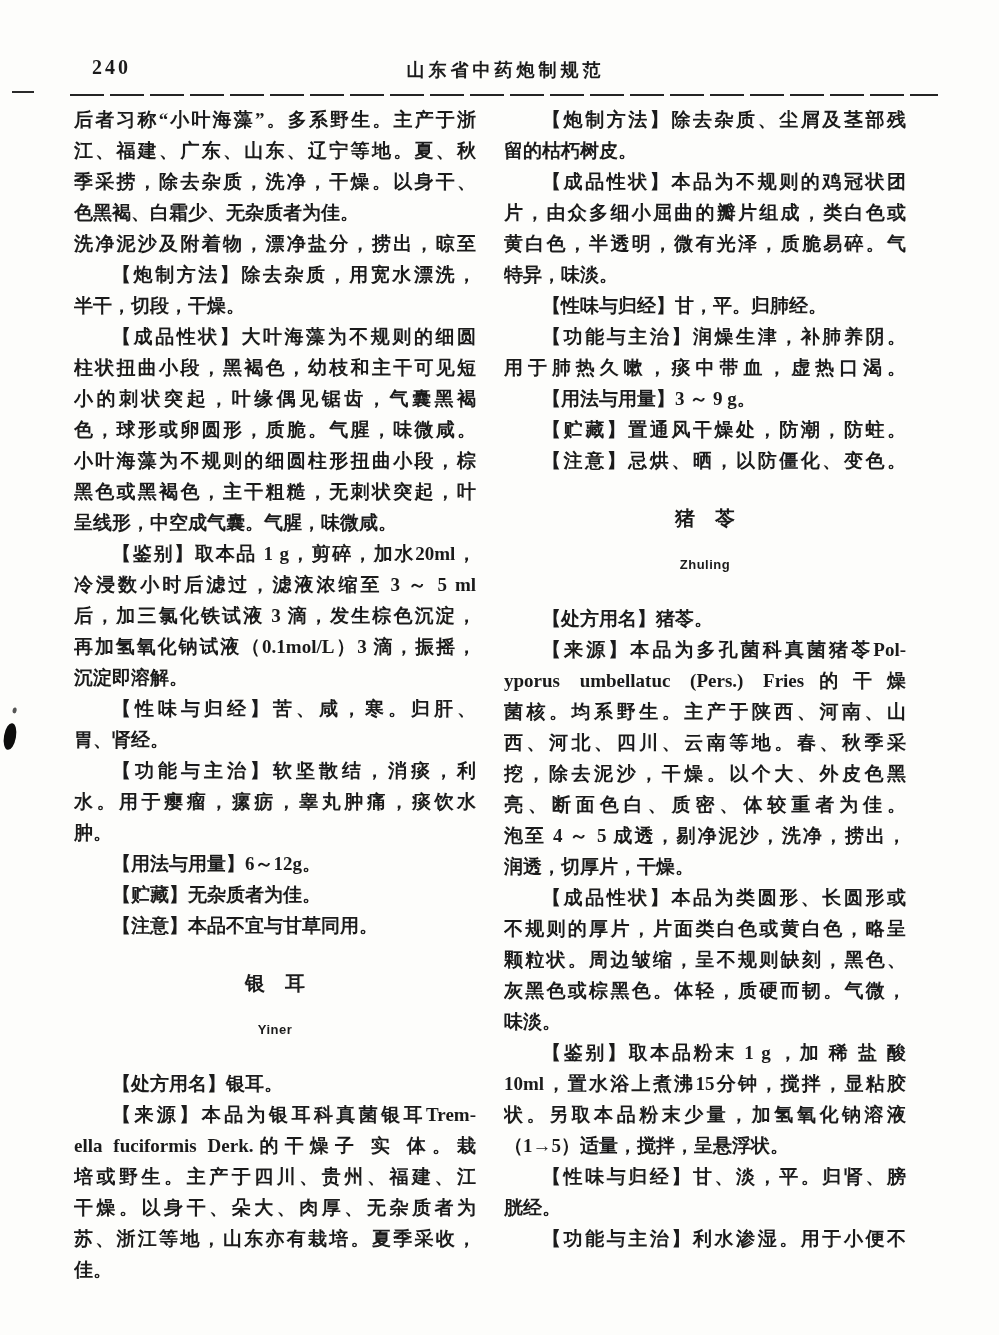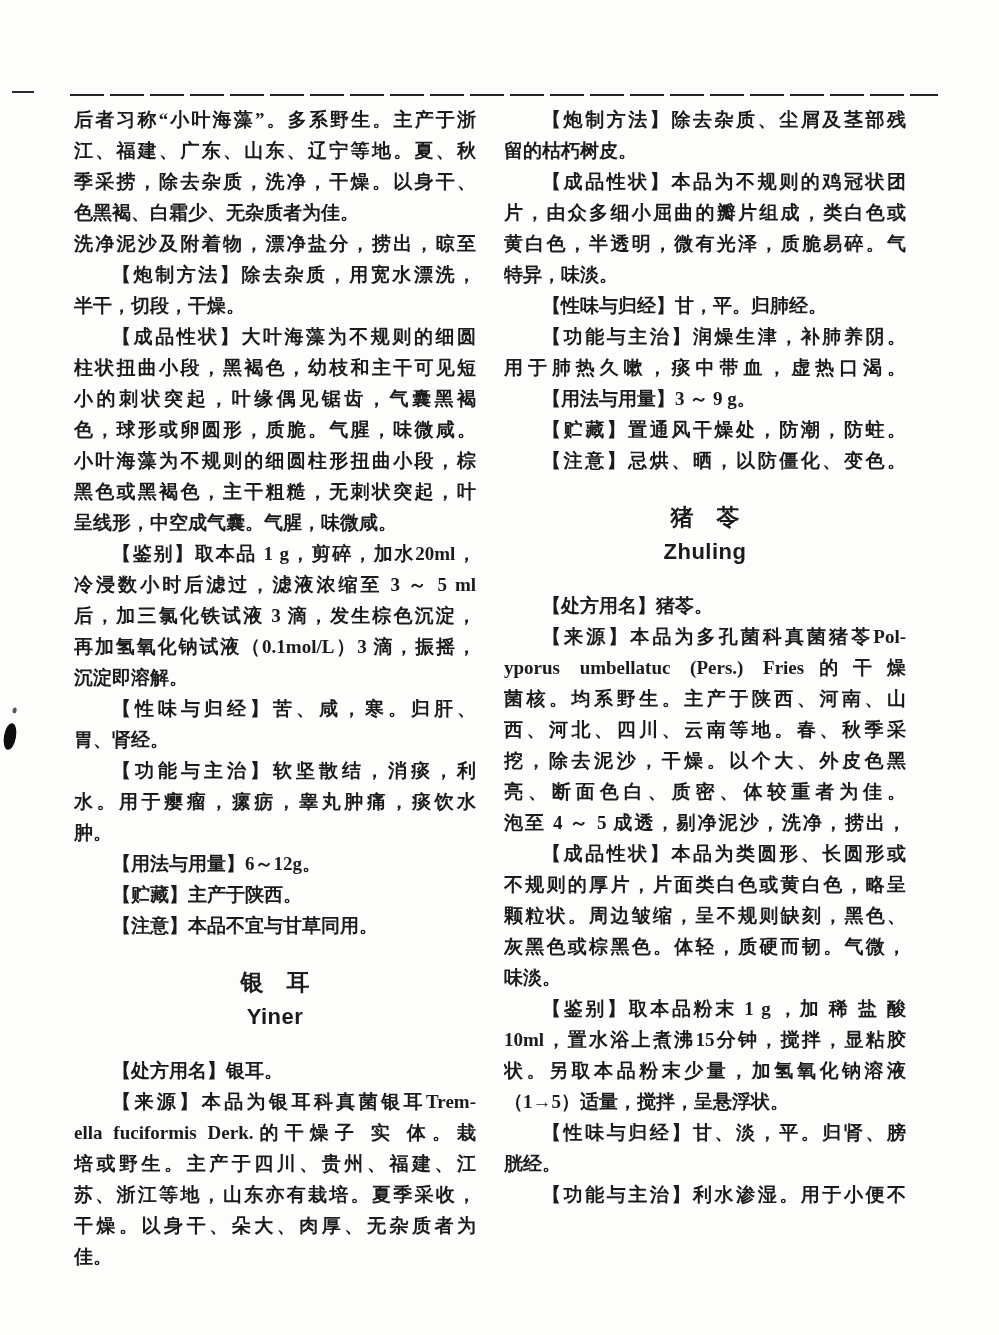--- a/index.html
+++ b/index.html
@@ -38,41 +38,45 @@
   .line{
     font-size:19px;line-height:31px;font-weight:bold;
     text-align:justify;text-align-last:justify;
     text-justify:inter-character;
     overflow:hidden;white-space:normal;
   }
   .line.indent{text-indent:2em;}
   .line.last{text-align-last:auto;}
   
   .section{margin:27px 0 25px;text-align:center;}
-  .section .cn{font-size:23px;font-weight:bold;line-height:30px;}
+  .section .cn{font-size:20px;font-weight:bold;line-height:30px;}
   .section .py{
     font-family:"Liberation Sans","DejaVu Sans",sans-serif;
-    font-size:22px;font-weight:bold;line-height:26px;margin-top:6px;
+    font-size:13px;font-weight:bold;line-height:26px;margin-top:19px;
     letter-spacing:0.5px;
   }
   
   .smudge{
     position:absolute;left:4px;top:723px;width:12px;height:27px;
     background:#0d0d0d;border-radius:50%;
     transform:rotate(10deg);
   }
   .smudge:before{
     content:"";position:absolute;left:4px;top:-16px;width:4px;height:6px;
     background:#555;border-radius:50%;
   }
 </style>
 </head>
 <body>
 
 <div class="page">
+  <div class="header">
+    <div class="page-num">240</div>
+    <div class="book-title">山东省中药炮制规范</div>
+  </div>
   <div class="rule"></div>
 
   <div class="columns">
     <div class="col">
         <div class="line">后者习称“小叶海藻”。多系野生。主产于浙</div>
         <div class="line">江、福建、广东、山东、辽宁等地。夏、秋</div>
         <div class="line">季采捞，除去杂质，洗净，干燥。以身干、</div>
         <div class="line last">色黑褐、白霜少、无杂质者为佳。</div>
         <div class="line">洗净泥沙及附着物，漂净盐分，捞出，晾至</div>
         <div class="line indent">【炮制方法】除去杂质，用宽水漂洗，</div>
@@ -88,32 +92,32 @@
         <div class="line">冷浸数小时后滤过，滤液浓缩至 3 ～ 5 ml</div>
         <div class="line">后，加三氯化铁试液 3 滴，发生棕色沉淀，</div>
         <div class="line">再加氢氧化钠试液（0.1mol/L）3 滴，振摇，</div>
         <div class="line last">沉淀即溶解。</div>
         <div class="line indent">【性味与归经】苦、咸，寒。归肝、</div>
         <div class="line last">胃、肾经。</div>
         <div class="line indent">【功能与主治】软坚散结，消痰，利</div>
         <div class="line">水。用于瘿瘤，瘰疬，睾丸肿痛，痰饮水</div>
         <div class="line last">肿。</div>
         <div class="line indent last">【用法与用量】6～12g。</div>
-        <div class="line indent last">【贮藏】主产于陕西。</div>
+        <div class="line indent last">【贮藏】无杂质者为佳。</div>
         <div class="line indent last">【注意】本品不宜与甘草同用。</div>
         <div class="section">
           <div class="cn">银　耳</div>
           <div class="py">Yiner</div>
         </div>
         <div class="line indent last">【处方用名】银耳。</div>
         <div class="line indent">【来源】本品为银耳科真菌银耳Trem-</div>
         <div class="line">ella fuciformis Derk.的干燥子 实 体。栽</div>
         <div class="line">培或野生。主产于四川、贵州、福建、江</div>
+        <div class="line">干燥。以身干、朵大、肉厚、无杂质者为</div>
         <div class="line">苏、浙江等地，山东亦有栽培。夏季采收，</div>
-        <div class="line">干燥。以身干、朵大、肉厚、无杂质者为</div>
         <div class="line last">佳。</div>
       </div>
     <div class="col">
         <div class="line indent">【炮制方法】除去杂质、尘屑及茎部残</div>
         <div class="line last">留的枯朽树皮。</div>
         <div class="line indent">【成品性状】本品为不规则的鸡冠状团</div>
         <div class="line">片，由众多细小屈曲的瓣片组成，类白色或</div>
         <div class="line">黄白色，半透明，微有光泽，质脆易碎。气</div>
         <div class="line last">特异，味淡。</div>
         <div class="line indent last">【性味与归经】甘，平。归肺经。</div>
@@ -127,20 +131,21 @@
           <div class="py">Zhuling</div>
         </div>
         <div class="line indent last">【处方用名】猪苓。</div>
         <div class="line indent">【来源】本品为多孔菌科真菌猪苓Pol-</div>
         <div class="line">yporus umbellatuc (Pers.) Fries的干燥</div>
         <div class="line">菌核。均系野生。主产于陕西、河南、山</div>
         <div class="line">西、河北、四川、云南等地。春、秋季采</div>
         <div class="line">挖，除去泥沙，干燥。以个大、外皮色黑</div>
         <div class="line">亮、断面色白、质密、体较重者为佳。</div>
         <div class="line">泡至 4 ～ 5 成透，剔净泥沙，洗净，捞出，</div>
+        <div class="line last">润透，切厚片，干燥。</div>
         <div class="line indent">【成品性状】本品为类圆形、长圆形或</div>
         <div class="line">不规则的厚片，片面类白色或黄白色，略呈</div>
         <div class="line">颗粒状。周边皱缩，呈不规则缺刻，黑色、</div>
         <div class="line">灰黑色或棕黑色。体轻，质硬而韧。气微，</div>
         <div class="line last">味淡。</div>
         <div class="line indent">【鉴别】取本品粉末 1 g ，加 稀 盐 酸</div>
         <div class="line">10ml，置水浴上煮沸15分钟，搅拌，显粘胶</div>
         <div class="line">状。另取本品粉末少量，加氢氧化钠溶液</div>
         <div class="line last">（1→5）适量，搅拌，呈悬浮状。</div>
         <div class="line indent">【性味与归经】甘、淡，平。归肾、膀</div>

